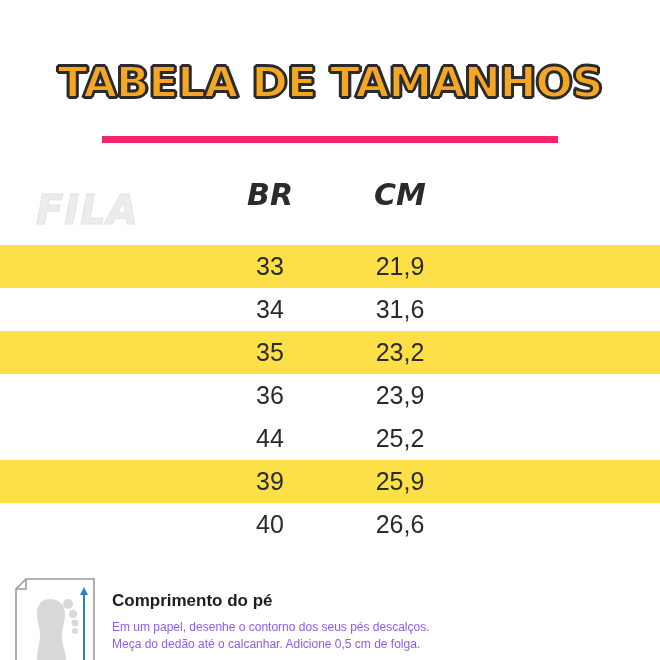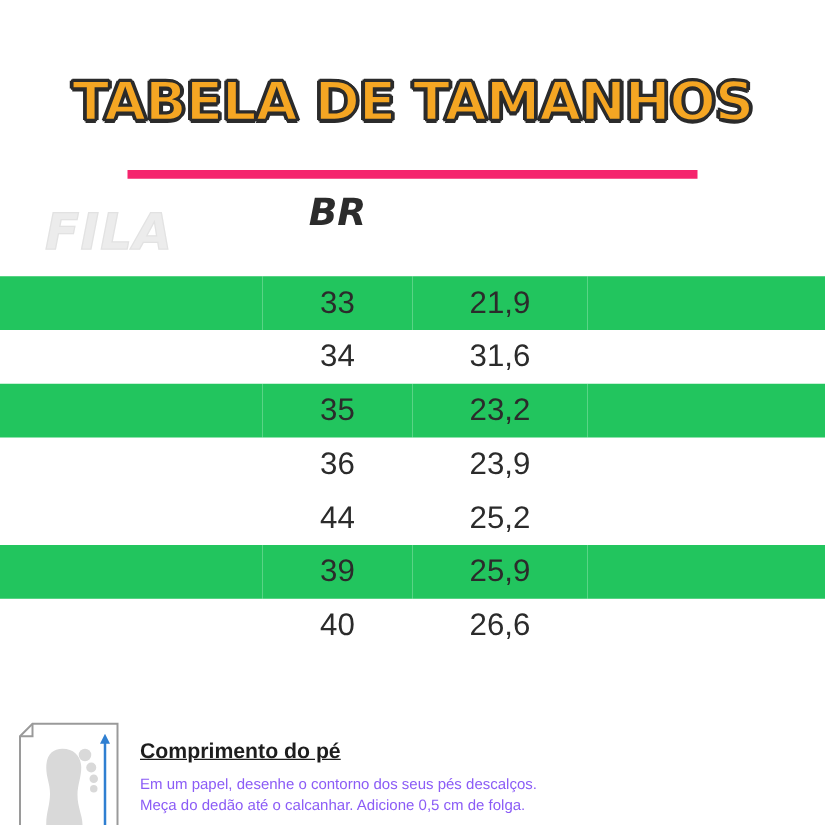--- a/index.html
+++ b/index.html
@@ -40,21 +40,21 @@
     width: 456px;
     height: 7px;
     background: #f5246d;
     margin: 14px auto 0 auto;
   }
 
   
   .header-row {
     position: relative;
     height: 64px;
-    margin-top: 10px;
+    margin-top: 34px;
   }
   .brand-logo {
     position: absolute;
     left: 36px;
     top: 10px;
     font-family: "DejaVu Sans", sans-serif;
     font-weight: bold;
     font-style: italic;
     font-size: 40px;
     letter-spacing: 1px;
@@ -78,21 +78,21 @@
   .size-table {
     width: 660px;
     border-collapse: collapse;
     table-layout: fixed;
     margin-top: 4px;
   }
   .size-table tr {
     height: 43px;
   }
   .size-table tr.alt {
-    background: #22c55e;
+    background: #fde047;
   }
   .size-table td {
     font-size: 25px;
     color: #2b2b2b;
     text-align: center;
     vertical-align: middle;
     padding: 0;
   }
   .size-table td.spacer { width: 210px; }
   .size-table td.br { width: 120px; }
@@ -118,39 +118,39 @@
     position: absolute;
     left: 112px;
     top: 28px;
     width: 530px;
   }
   .foot-title {
     font-size: 17px;
     font-weight: bold;
     color: #1d1d1d;
     margin-bottom: 8px;
-    text-decoration: underline;
   }
   .foot-line {
     font-size: 12px;
     color: #8b5cf6;
     line-height: 1.42;
   }
 </style>
 </head>
 <body>
 
 <div class="page">
 
   <h1 class="title">TABELA DE TAMANHOS</h1>
   <div class="title-underline"></div>
 
   <div class="header-row">
     <div class="brand-logo">FILA</div>
     <div class="col-head br">BR</div>
+    <div class="col-head cm">CM</div>
   </div>
 
   <table class="size-table">
     <tbody>
       <tr class="alt">
         <td class="spacer"></td>
         <td class="br">33</td>
         <td class="cm">21,9</td>
         <td class="tail"></td>
       </tr>

